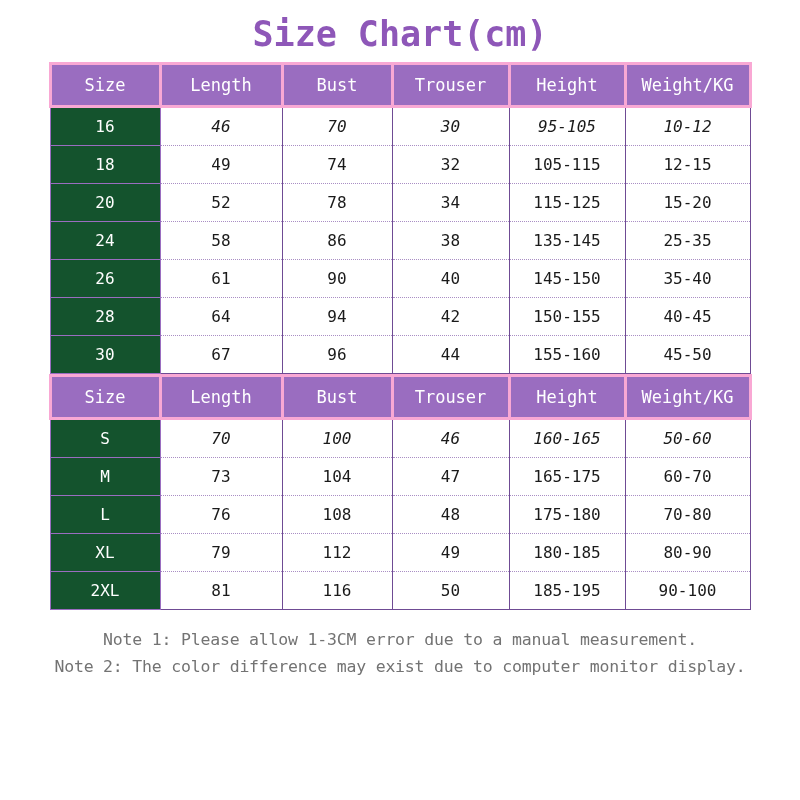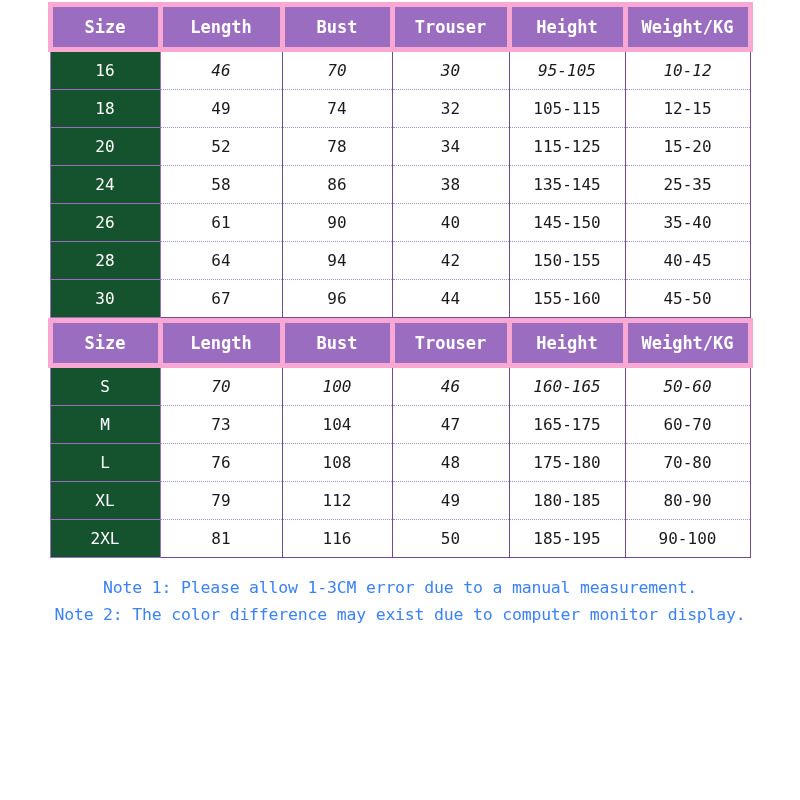--- a/index.html
+++ b/index.html
@@ -52,25 +52,25 @@
     font-size: 16px;
     color: #1a1a1a;
     padding: 0;
     height: 37px;
     line-height: 37px;
     white-space: nowrap;
   }
   table.sizetable thead th {
     background: #9a6dc0;
     color: #ffffff;
-    font-weight: bold;
+    font-weight: normal;
     font-size: 17px;
     height: 40px;
     line-height: 40px;
-    border: 5px solid #f9a8d4;
+    border: 3px solid #f9a8d4;
   }
   table.sizetable tbody td.sizecell {
     background: #14532d;
     color: #ffffff;
     font-weight: normal;
     border: 1px solid #9a6dc0;
     border-bottom: 1px dotted #d9c6e8;
   }
   table.sizetable tbody tr:last-child td.sizecell {
     border-bottom: 1px solid #9a6dc0;
@@ -95,33 +95,34 @@
   .colw-hei  { width: 116px; }
   .colw-wei  { width: 125px; }
 
   .notes {
     margin-top: 16px;
     text-align: center;
   }
   .note {
     font-family: "DejaVu Sans Mono", monospace;
     font-size: 16.5px;
-    color: #3b82f6;
+    color: #737373;
     margin: 0;
     padding: 4px 0;
     letter-spacing: -0.2px;
   }
   .table-wrap { margin-top: 2px; }
   .table-wrap.second { margin-top: 0px; }
 </style>
 </head>
 <body>
 
 <div class="page">
 
+  <h1 class="title">Size Chart(cm)</h1>
 
   <div class="table-wrap">
     <table class="sizetable">
       <colgroup>
         <col class="colw-size">
           <col class="colw-len">
           <col class="colw-bust">
         <col class="colw-tro">
           <col class="colw-hei">
           <col class="colw-wei">

